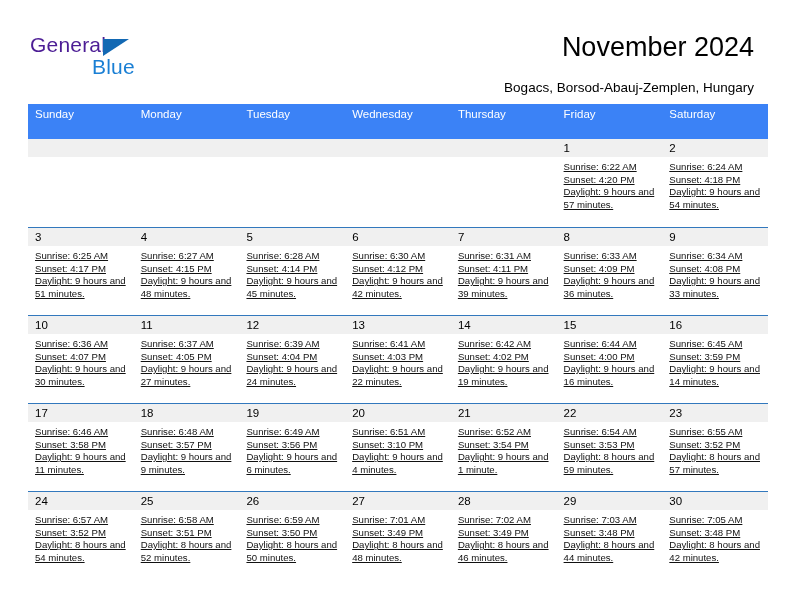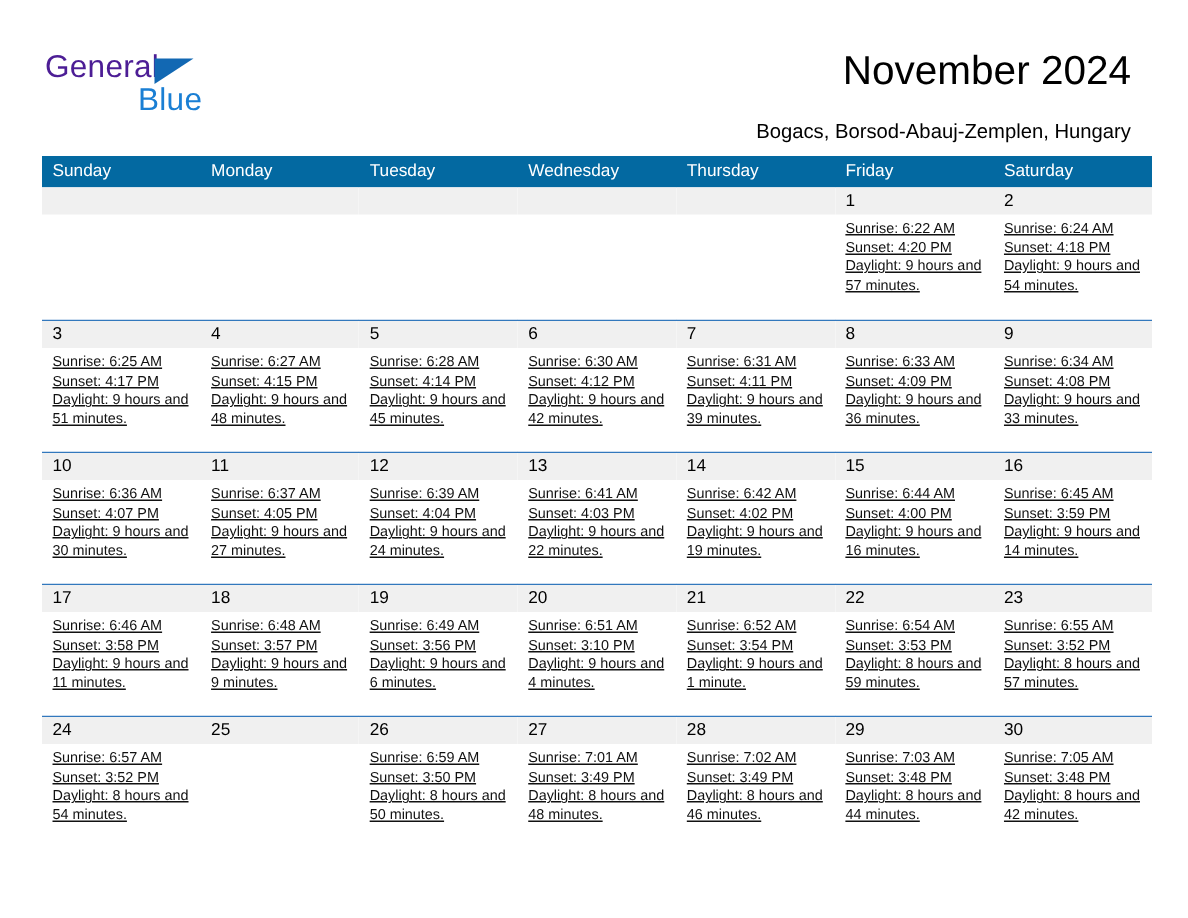--- a/index.html
+++ b/index.html
@@ -84,22 +84,22 @@
 
   
   .calendar {
     position: absolute;
     left: 28px;
     top: 104px;
     width: 740px;
   }
   .weekday-row {
     display: flex;
-    background: #0369a1;
-    height: 21px;
+    background: #3b82f6;
+    height: 35px;
   }
   .weekday {
     flex: 1 1 0;
     min-width: 0;
     color: #ffffff;
     font-size: 11.5px;
     line-height: 21px;
     padding-left: 7px;
     box-sizing: border-box;
   }
@@ -384,20 +384,25 @@
           <div class="day-cell">
             <div class="day-num-band">24</div>
             <div class="day-info">
               <div>Sunrise: 6:57 AM</div>
               <div>Sunset: 3:52 PM</div>
               <div class="wrap">Daylight: 8 hours and 54 minutes.</div>
             </div>
           </div>
           <div class="day-cell">
             <div class="day-num-band">25</div>
+            <div class="day-info">
+              <div>Sunrise: 6:58 AM</div>
+              <div>Sunset: 3:51 PM</div>
+              <div class="wrap">Daylight: 8 hours and 52 minutes.</div>
+            </div>
           </div>
           <div class="day-cell">
             <div class="day-num-band">26</div>
             <div class="day-info">
               <div>Sunrise: 6:59 AM</div>
               <div>Sunset: 3:50 PM</div>
               <div class="wrap">Daylight: 8 hours and 50 minutes.</div>
             </div>
           </div>
           <div class="day-cell">

